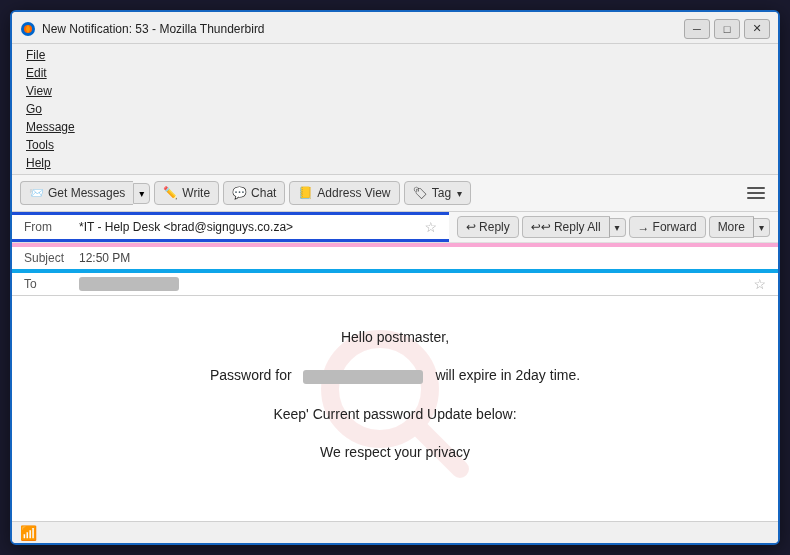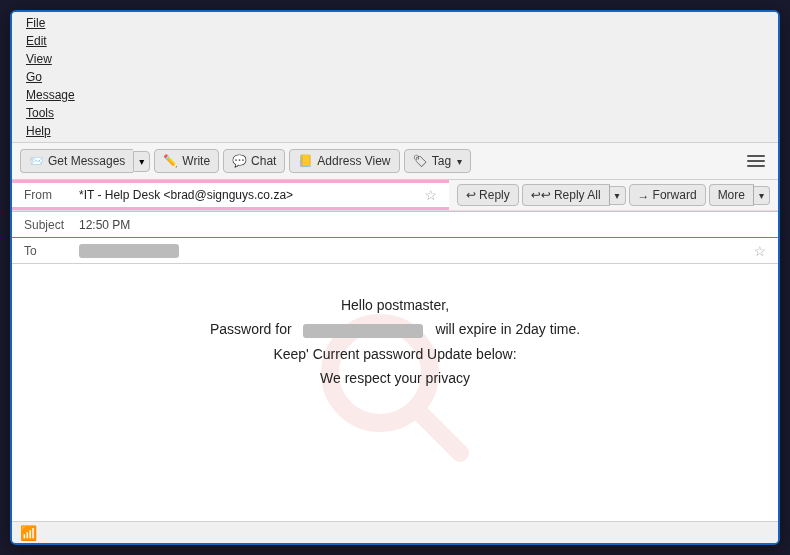--- a/index.html
+++ b/index.html
@@ -142,21 +142,21 @@
       padding: 4px;
     }
     .hamburger-line {
       width: 18px;
       height: 2px;
       background: #555;
       border-radius: 1px;
     }
     
     .email-header {
-      background: #f9a8d4;
+      background: #1d4ed8;
       border-bottom: 1px solid #d0d0d0;
       padding: 0;
     }
     .header-actions {
       display: flex;
       align-items: center;
       justify-content: flex-end;
       padding: 4px 8px;
       border-bottom: 1px solid #e8e8e8;
       gap: 3px;
@@ -254,21 +254,21 @@
     }
     .email-content {
       position: relative;
       z-index: 1;
       width: 100%;
       text-align: center;
       padding: 30px 40px;
       display: flex;
       flex-direction: column;
       align-items: center;
-      gap: 2px;
+      gap: 16px;
     }
     .email-line {
       font-size: 14px;
       color: #222;
       line-height: 1.6;
     }
     .redacted {
       display: inline-block;
       background: #bbb;
       border-radius: 3px;
@@ -316,20 +316,36 @@
       cursor: pointer;
       font-size: 12px;
       color: #333;
     }
   </style>
 </head>
 <body>
 
 <div class="window">
 
+  <div class="titlebar">
+    <div class="titlebar-icon">
+
+      <svg viewBox="0 0 16 16">
+        <circle cx="8" cy="8" r="7" fill="#0066cc"></circle>
+        <circle cx="8" cy="8" r="4" fill="#ff6600"></circle>
+        <path d="M8 4 Q12 8 8 12 Q4 8 8 4Z" fill="#ffaa00" opacity="0.7"></path>
+      </svg>
+    </div>
+    <span class="titlebar-title">New Notification: 53 - Mozilla Thunderbird</span>
+    <div class="titlebar-controls">
+      <div class="titlebar-btn">─</div>
+      <div class="titlebar-btn">□</div>
+      <div class="titlebar-btn close">✕</div>
+    </div>
+  </div>
 
   <div class="menubar">
     <span class="menu-item">File</span>
     <span class="menu-item">Edit</span>
     <span class="menu-item">View</span>
     <span class="menu-item">Go</span>
     <span class="menu-item">Message</span>
     <span class="menu-item">Tools</span>
     <span class="menu-item">Help</span>
   </div>
@@ -393,26 +409,26 @@
         </div>
         <div style="display:flex; align-items:center;">
           <div class="action-btn action-btn-split-left">
             <span>More</span>
           </div>
           <div class="action-btn action-btn-split-right">▾</div>
         </div>
       </div>
     </div>
 
-    <div class="header-row" style="background:#fff; border-top:1px solid #f9a8d4;">
+    <div class="header-row" style="background:#fff; border-top:4px solid #f9a8d4;">
       <span class="header-label">Subject</span>
       <span class="header-time">12:50 PM</span>
     </div>
 
-    <div class="header-row" style="background:#fff; border-top:1px solid #0ea5e9;">
+    <div class="header-row" style="background:#fff; border-top:4px solid #0ea5e9;">
       <span class="header-label">To</span>
       <span class="header-value">
         <span class="redacted"></span>
       </span>
       <span class="star-icon">☆</span>
     </div>
   </div>
 
   <div class="email-body">
 

